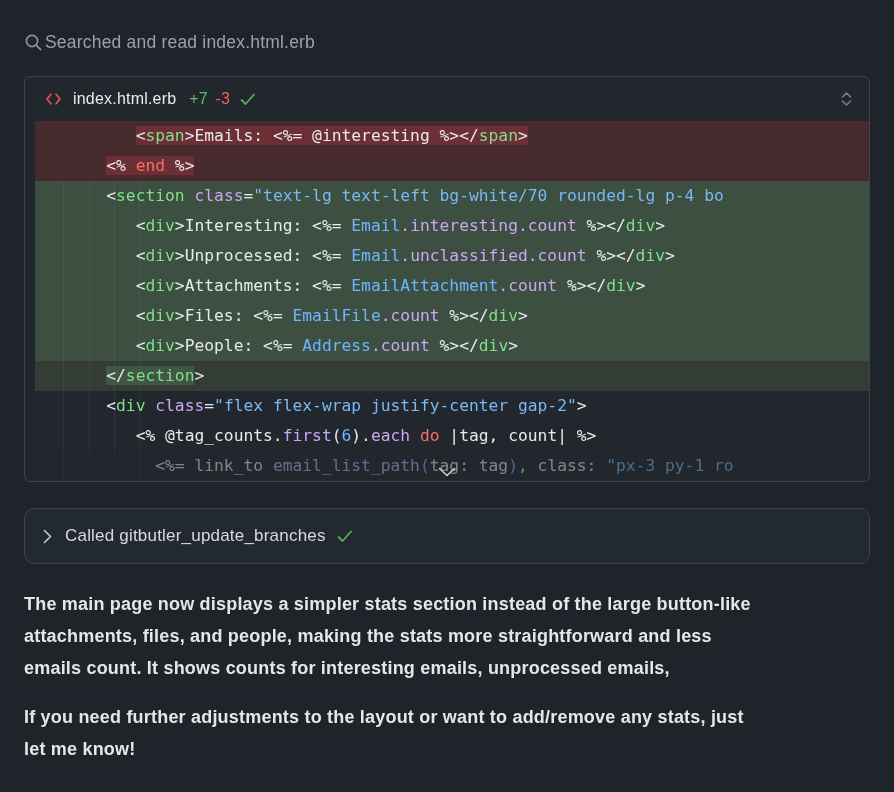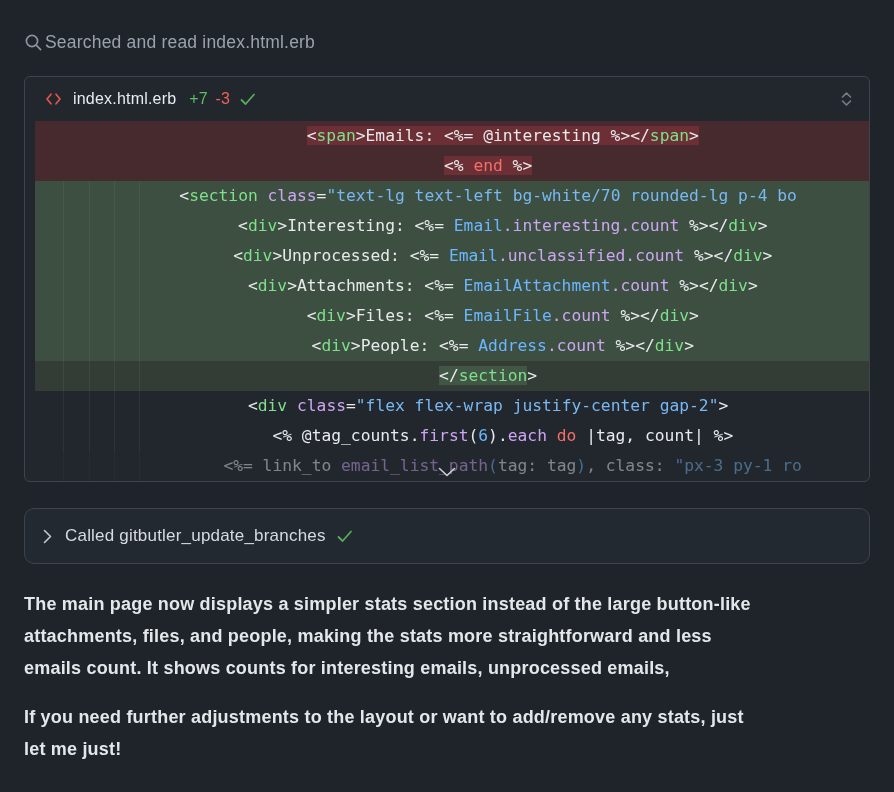--- a/index.html
+++ b/index.html
@@ -35,21 +35,20 @@
   .card-header .adds { margin-left:13px; font-size:16px; color:#5cbf62; }
   .card-header .dels { margin-left:8px;  font-size:16px; color:#f25f57; }
   .card-header .chk  { margin-left:10px; display:flex; }
   .card-header .expand { margin-left:auto; display:flex; cursor:pointer; }
 
   
   .code {
     font-family:"DejaVu Sans Mono", monospace;
     font-size:16.3px; line-height:30px;
     white-space:pre;
-    text-align:center;
   }
   .code-line {
     height:30px; margin-left:10px; padding-left:32px;
     width:835px; overflow:hidden;
   }
   .code-line span { color:#e8eaed; }
   .removed   { background:#472a2d; }
   .removed .hl { background:#6b2f35; }
   .added     { background:#3c4f41; }
   .addeddim  { background:#333d36; }
@@ -161,15 +160,15 @@
 </div>
 
 <div class="message">
     <div class="para">
       <div class="mline">The main page now displays a simpler stats section instead of the large button-like</div>
       <div class="mline">attachments, files, and people, making the stats more straightforward and less</div>
       <div class="mline">emails count. It shows counts for interesting emails, unprocessed emails,</div>
     </div>
     <div class="para">
       <div class="mline">If you need further adjustments to the layout or want to add/remove any stats, just</div>
-      <div class="mline">let me just!</div>
+      <div class="mline">let me know!</div>
     </div>
   </div>
 
 </body></html>

